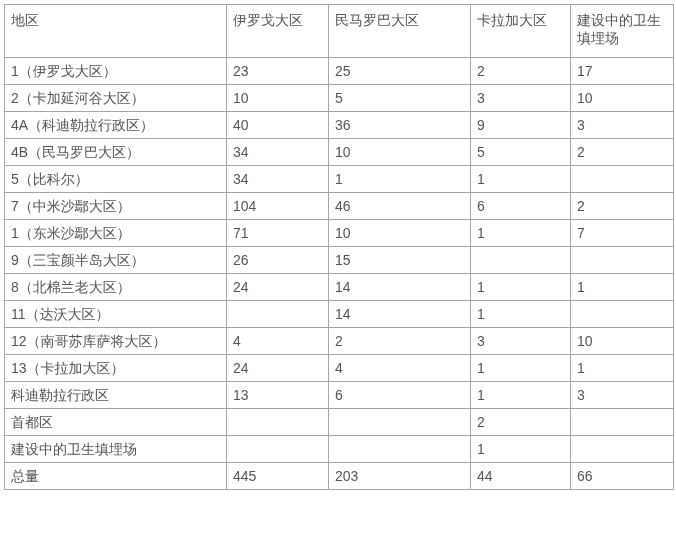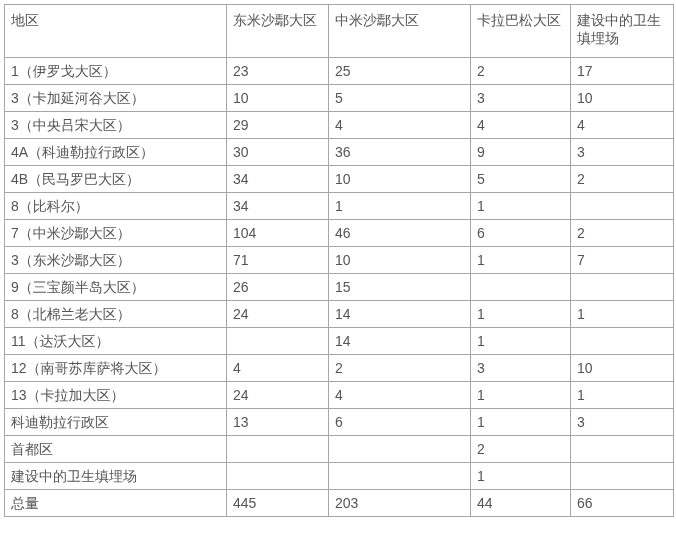--- a/index.html
+++ b/index.html
@@ -57,78 +57,71 @@
     <colgroup>
       <col class="c0">
         <col class="c1">
         <col class="c2">
         <col class="c3">
         <col class="c4">
     </colgroup>
     <thead>
       <tr>
           <th>地区</th>
-          <th>东米沙鄢大区</th>
-          <th>中米沙鄢大区</th>
-          <th>卡拉巴松大区</th>
+          <th>伊罗戈大区</th>
+          <th>民马罗巴大区</th>
+          <th>卡拉加大区</th>
           <th>建设中的卫生填埋场</th>
         </tr>
     </thead>
     <tbody>
         <tr>
           <td>1（伊罗戈大区）</td>
           <td>23</td>
           <td>25</td>
           <td>2</td>
           <td>17</td>
         </tr>
         <tr>
-          <td>3（卡加延河谷大区）</td>
+          <td>2（卡加延河谷大区）</td>
           <td>10</td>
           <td>5</td>
           <td>3</td>
           <td>10</td>
         </tr>
         <tr>
-          <td>3（中央吕宋大区）</td>
-          <td>29</td>
-          <td>4</td>
-          <td>4</td>
-          <td>4</td>
-        </tr>
-        <tr>
           <td>4A（科迪勒拉行政区）</td>
-          <td>30</td>
+          <td>40</td>
           <td>36</td>
           <td>9</td>
           <td>3</td>
         </tr>
         <tr>
           <td>4B（民马罗巴大区）</td>
           <td>34</td>
           <td>10</td>
           <td>5</td>
           <td>2</td>
         </tr>
         <tr>
-          <td>8（比科尔）</td>
+          <td>5（比科尔）</td>
           <td>34</td>
           <td>1</td>
           <td>1</td>
           <td></td>
         </tr>
         <tr>
           <td>7（中米沙鄢大区）</td>
           <td>104</td>
           <td>46</td>
           <td>6</td>
           <td>2</td>
         </tr>
         <tr>
-          <td>3（东米沙鄢大区）</td>
+          <td>1（东米沙鄢大区）</td>
           <td>71</td>
           <td>10</td>
           <td>1</td>
           <td>7</td>
         </tr>
         <tr>
           <td>9（三宝颜半岛大区）</td>
           <td>26</td>
           <td>15</td>
           <td></td>

